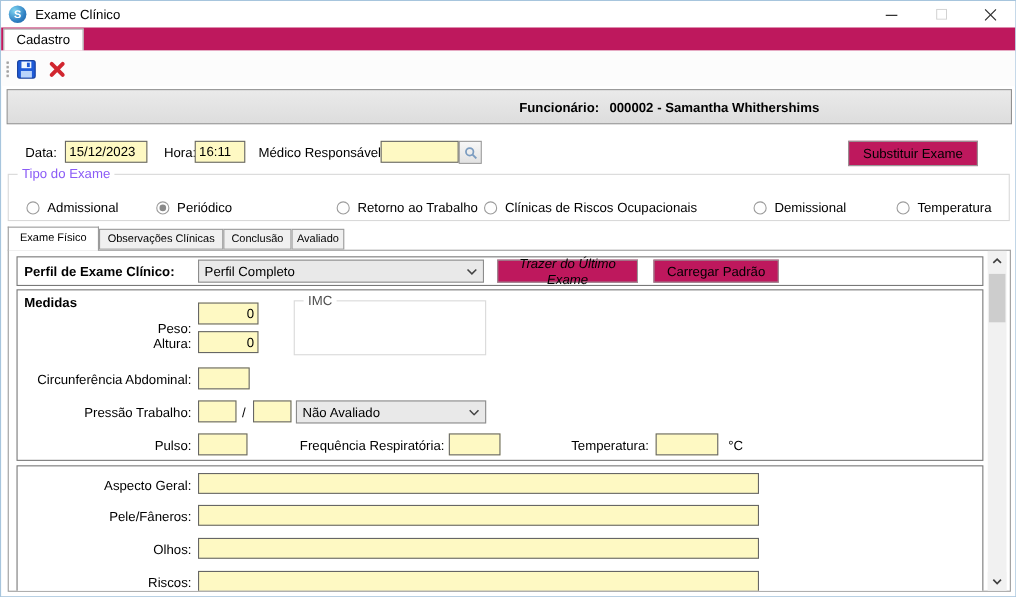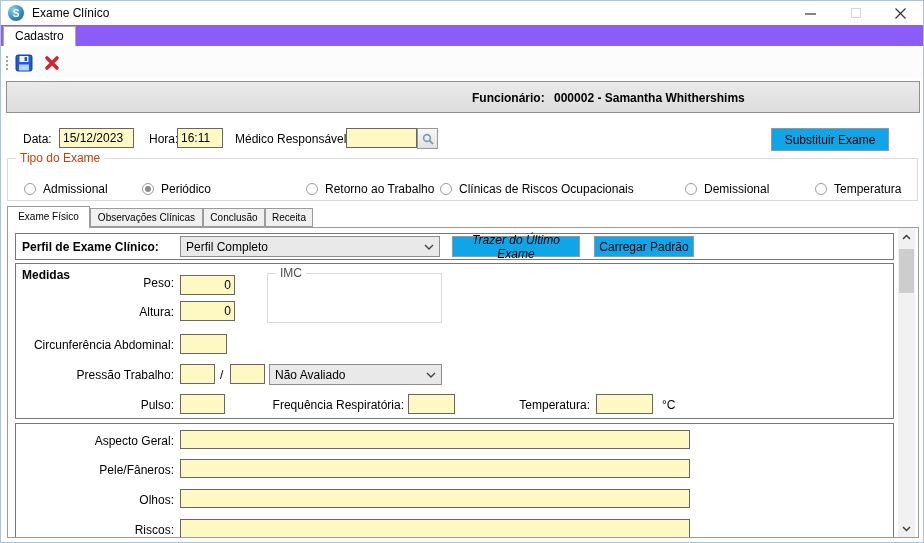--- a/index.html
+++ b/index.html
@@ -11,21 +11,21 @@
   
   .titlebar { position:absolute; left:0; top:0; width:100%; height:24px; background:#fff; display:flex; align-items:center; }
   .app-icon { width:16px; height:16px; margin-left:7px; border-radius:50%;
     background:radial-gradient(circle at 32% 28%, #7ed4f0, #2f7fc2 62%, #1d5f9e);
     color:#fff; font-size:10px; font-weight:bold; display:flex; align-items:center; justify-content:center; }
   .title-text { margin-left:8px; font-size:12px; }
   .win-controls { position:absolute; right:0; top:0; height:24px; display:flex; }
   .win-btn { width:45px; height:24px; display:flex; align-items:center; justify-content:center; }
 
   
-  .menu-strip { position:absolute; left:0; top:24px; width:100%; height:21px; background:#8b5cf6; }
+  .menu-strip { position:absolute; left:0; top:24px; width:100%; height:21px; background:#be185d; }
   .menu-tab { position:absolute; left:2px; top:1px; height:20px; background:#fff; border:1px solid #ababab; border-bottom:none; padding:0 11px; line-height:19px; }
 
   
   .toolbar { position:absolute; left:0; top:45px; width:100%; height:32px; background:#fcfcfc; }
   .grip { position:absolute; left:4px; top:9px; width:4px; height:16px;
     background-image:radial-gradient(circle, #a3a3a3 1px, transparent 1.4px); background-size:4px 4px; }
   .tool-btn { position:absolute; top:5px; width:23px; height:23px; display:flex; align-items:center; justify-content:center; }
   .tool-btn.save { left:11px; }
   .tool-btn.cancel { left:39px; }
 
@@ -34,27 +34,27 @@
     background:linear-gradient(#eaeaea,#dddddd); border:1px solid #909090; font-weight:bold; }
   .ctx-header .pair { position:absolute; top:9px; white-space:nowrap; }
   .ctx-empresa { left:23px; }
   .ctx-func { left:465px; }
   .pair .lab { margin-right:6px; }
 
   
   .lbl { position:absolute; white-space:nowrap; }
   input.tb { position:absolute; border:1px solid #666; background:#fef9c3; font-family:inherit; font-size:12px; padding:1px 3px; height:20px; }
   input.num { text-align:right; }
-  .btn { position:absolute; background:#0ea5e9; border:1px solid #979797; font-family:inherit; font-size:12px;
+  .btn { position:absolute; background:#be185d; border:1px solid #979797; font-family:inherit; font-size:12px;
     display:flex; align-items:center; justify-content:center; cursor:default; }
   .search-btn { left:416px; top:127px; width:21px; height:21px; background:linear-gradient(#f7f7f7,#e2e2e2); }
 
   
   .groupbox { position:absolute; border:1px solid #d9d9d9; background:transparent; }
-  .groupbox > .legend { position:absolute; top:-8px; left:8px; background:#fff; padding:0 4px; color:#c2410c; font-size:12px; line-height:14px; }
+  .groupbox > .legend { position:absolute; top:-8px; left:8px; background:#fff; padding:0 4px; color:#8b5cf6; font-size:12px; line-height:14px; }
 
   .radio { position:absolute; top:23px; display:flex; align-items:center; }
   .radio .circ { width:12px; height:12px; border:1px solid #9c9c9c; border-radius:50%; background:#fefefe; position:relative; margin-right:7px; flex:none; }
   .radio.on .circ::after { content:""; position:absolute; left:2px; top:2px; width:6px; height:6px; border-radius:50%; background:#8a8a8a; }
 
   
   .tab { position:absolute; top:207px; height:19px; background:#f0f0f0; border:1px solid #9b9b9b; text-align:center; line-height:17px; font-size:10px; }
   .tab.on { top:205px; height:22px; background:#fff; border-bottom:none; line-height:20px; z-index:3; }
 
   .tab-page { position:absolute; left:6px; top:226px; width:912px; height:311px; background:#fff; border:1px solid #9b9b9b; overflow:hidden; }
@@ -169,42 +169,42 @@
     </div>
     <div class="radio" style="left:807px;">
       <span class="circ"></span>
       <span>Temperatura</span>
     </div>
   </div>
 
   <div class="tab on" style="left:6px; width:83px;">Exame Físico</div>
   <div class="tab" style="left:89px; width:113px;">Observações Clínicas</div>
   <div class="tab" style="left:202px; width:62px;">Conclusão</div>
-  <div class="tab" style="left:264px; width:48px;">Receita</div>
+  <div class="tab" style="left:264px; width:48px;">Avaliado</div>
 
   <div class="tab-page">
 
     <div class="panel panel-a">
       <span class="lbl bold" style="left:6px; top:6px;">Perfil de Exame Clínico:</span>
       <div class="combo" style="left:164px; top:2px; width:260px;">
         <span>Perfil Completo</span>
         <span class="chev">
           <svg width="10" height="6" viewBox="0 0 10 6">
               <path d="M1 1 L5 5 L9 1" fill="none" stroke="#444" stroke-width="1.4"></path>
             </svg>
         </span>
       </div>
       <button class="btn" style="left:436px; top:2px; width:128px; height:21px;font-style:italic;">Trazer do Último Exame</button>
-      <button class="btn" style="left:578px; top:2px; width:100px; height:21px;">Carregar Padrão</button>
+      <button class="btn" style="left:578px; top:2px; width:114px; height:21px;">Carregar Padrão</button>
     </div>
 
     <div class="panel panel-b">
       <span class="lbl bold" style="left:6px; top:4px;">Medidas</span>
 
-      <span class="rlabel" style="left:0; width:158px; top:12px;">Peso:</span>
+      <span class="rlabel" style="left:0; width:158px; top:28px;">Peso:</span>
       <input class="tb num" style="left: 164px; top: 11px; width: 55px;" value="0">
 
       <div class="groupbox" style="left:251px; top:9px; width:175px; height:50px;">
         <span class="legend" style="color:#4d4d4d;">IMC</span>
       </div>
 
       <span class="rlabel" style="left:0; width:158px; top:41px;">Altura:</span>
       <input class="tb num" style="left: 164px; top: 37px; width: 55px;" value="0">
 
       <span class="rlabel" style="left:0; width:158px; top:74px;">Circunferência Abdominal:</span>

